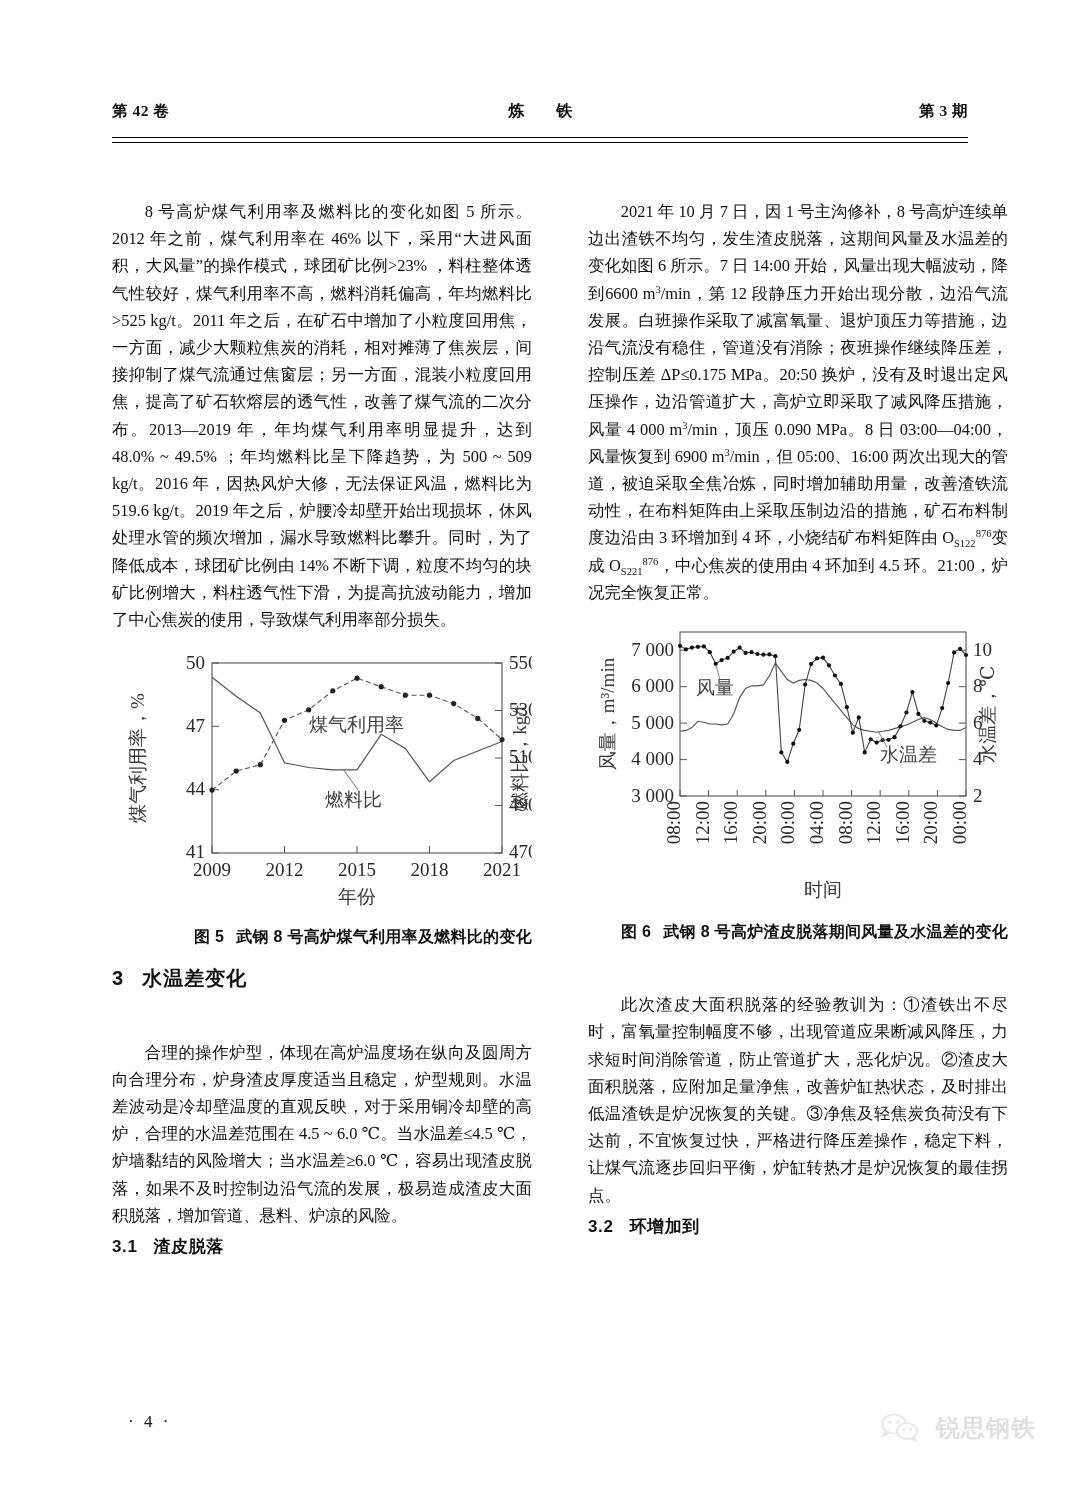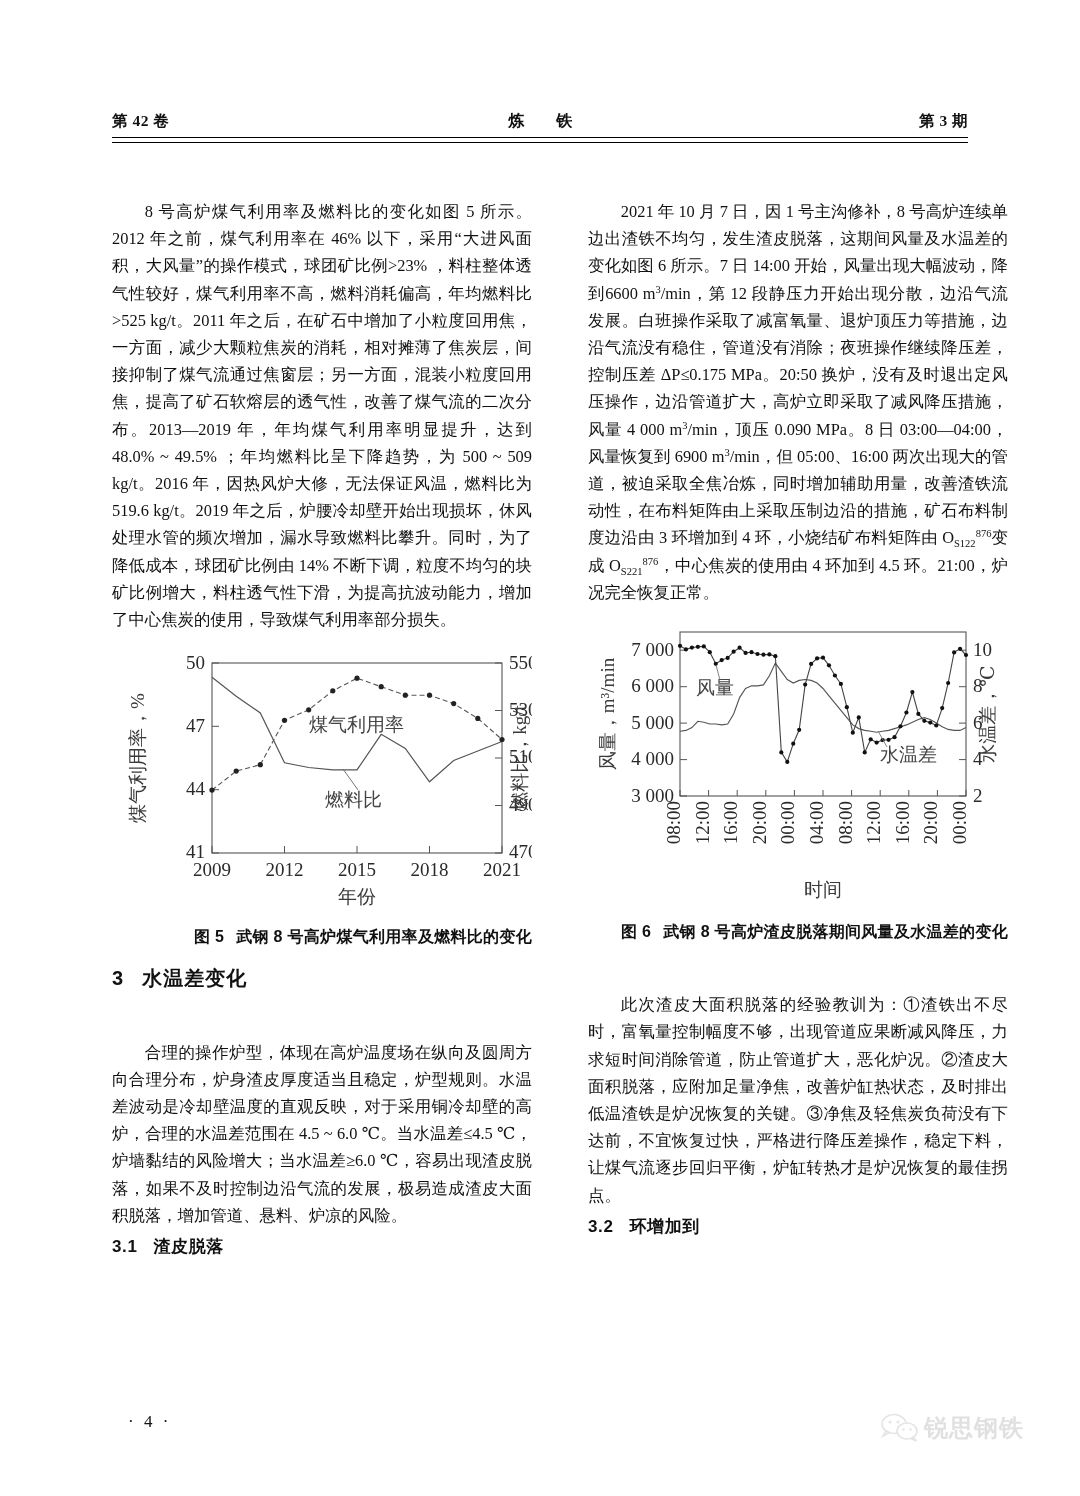--- a/index.html
+++ b/index.html
@@ -10,21 +10,21 @@
     color:#111;
     position:relative;
     overflow:hidden;
   }
   .page{
     position:absolute;inset:0;
     padding:0;
   }
   
   .runhead{
-    position:absolute;left:112px;top:111px;width:856px;
+    position:absolute;left:112px;top:101px;width:856px;
     display:flex;align-items:baseline;justify-content:space-between;
     font-size:15.5px;font-weight:700;letter-spacing:.5px;
   }
   .runhead .mid{font-size:16px;letter-spacing:8px;font-weight:700;}
   .rule-double{
     position:absolute;left:112px;top:137px;width:856px;height:4px;
     border-top:1.6px solid #000;border-bottom:1.1px solid #000;
   }
   
   .col{
@@ -63,21 +63,21 @@
   .axis-txt{font-family:"Liberation Serif","DejaVu Serif",serif;font-size:19px;fill:#2a2a2a;}
   .axis-cn{font-family:"Liberation Serif","DejaVu Serif",serif;font-size:19px;fill:#3a3a3a;}
   .ann-cn{font-family:"Liberation Serif","DejaVu Serif",serif;font-size:19px;fill:#444;}
   
   .pagenum{
     position:absolute;left:128px;top:1412px;
     font-size:17px;letter-spacing:3px;
   }
   .watermark{
     position:absolute;left:880px;top:1412px;
-    display:flex;align-items:center;gap:4px;
+    display:flex;align-items:center;gap:16px;
     opacity:.30;
     justify-content:space-between;
   }
   .wm-text{
     font-family:"Liberation Sans","DejaVu Sans",sans-serif;
     font-size:24px;font-weight:700;color:#9a9a9a;letter-spacing:1px;
   }
 </style>
 </head>
 <body>

